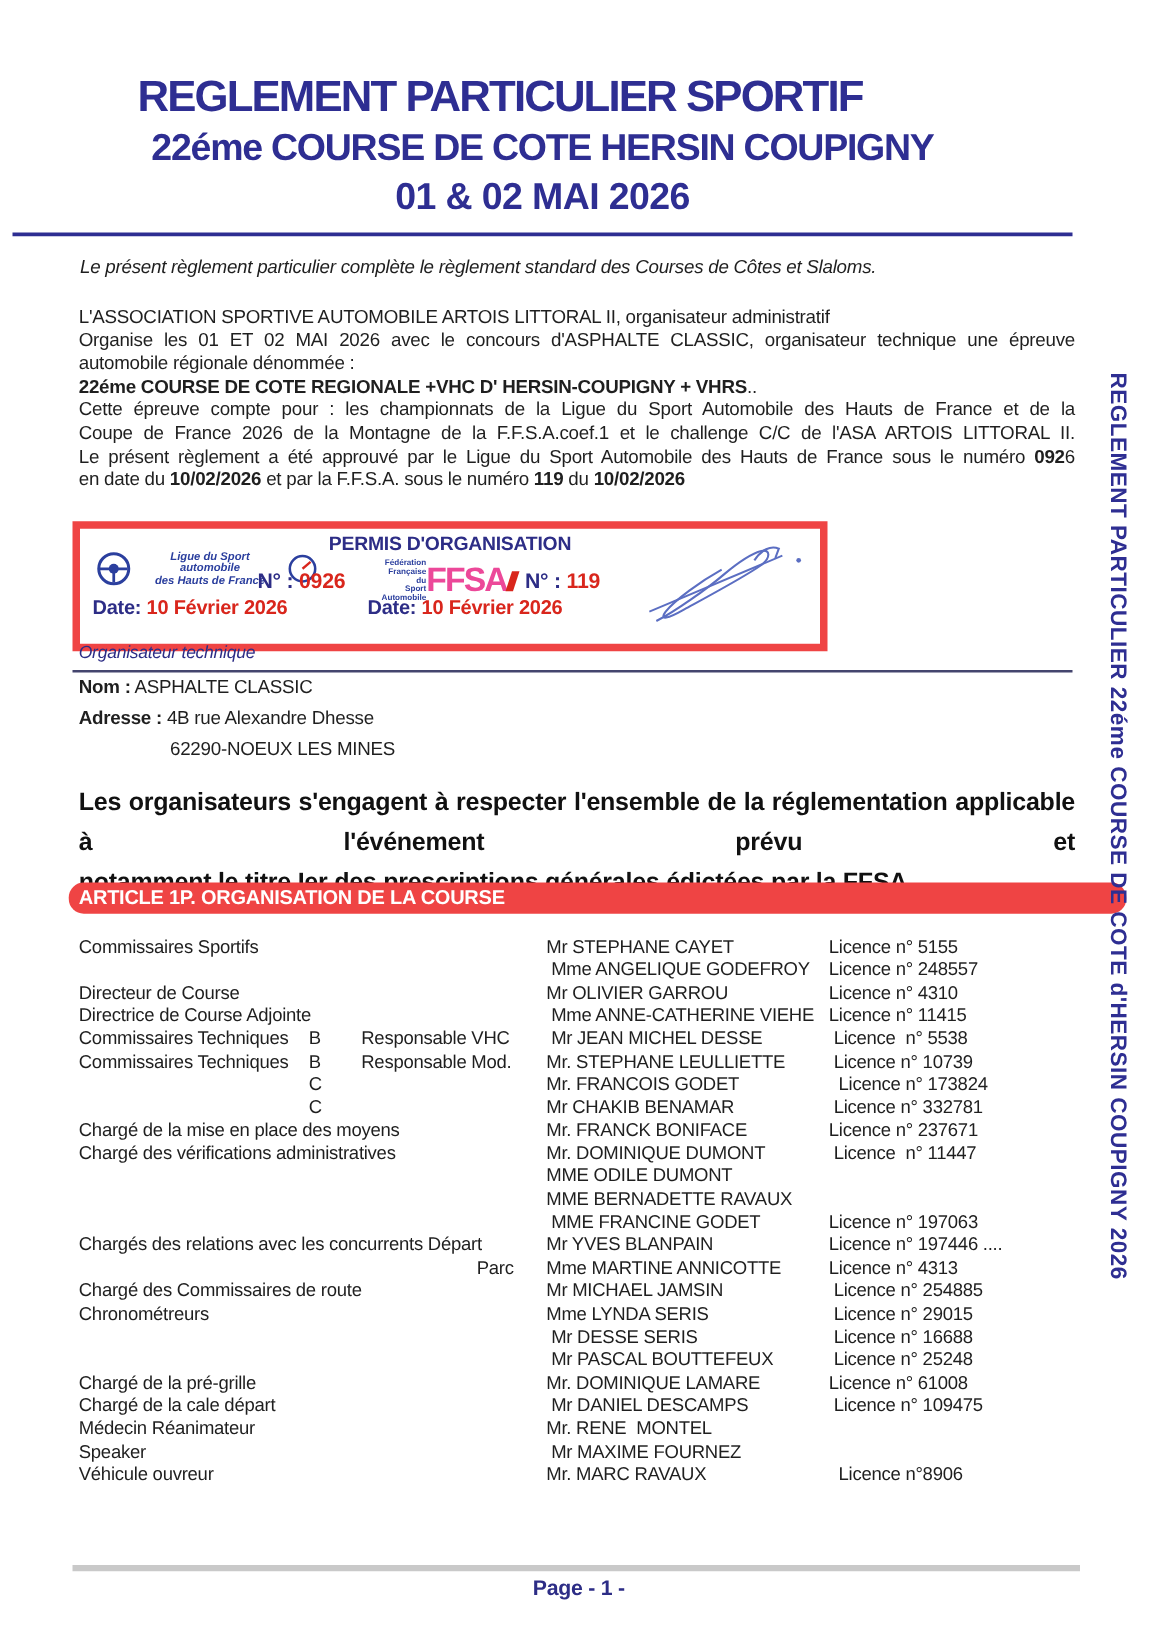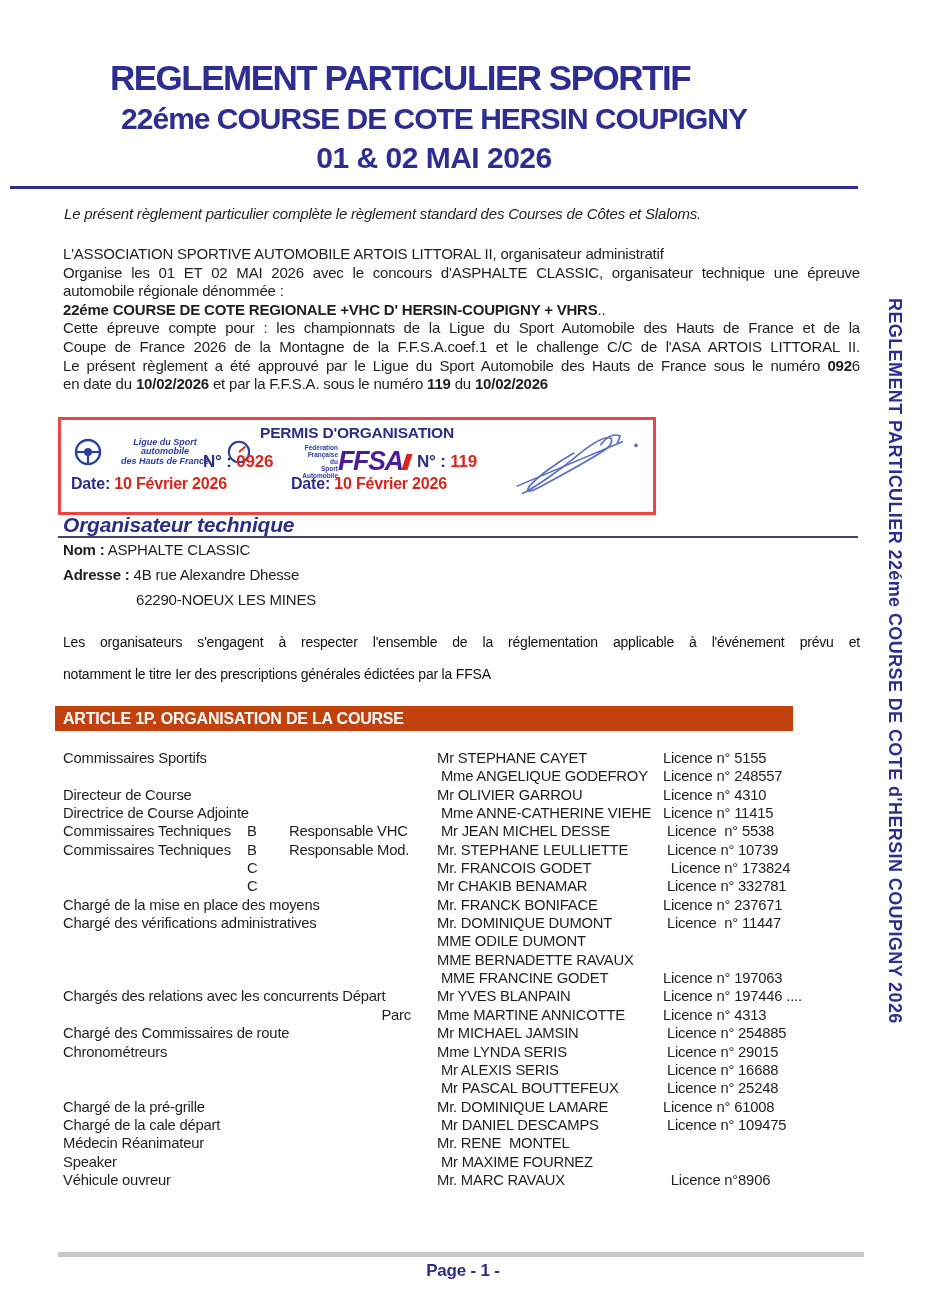--- a/index.html
+++ b/index.html
@@ -17,53 +17,53 @@
 
   .intro{position:absolute;left:64px;top:205px;font-size:15px;font-style:italic;}
 
   
   .para{position:absolute;left:63px;top:245px;width:797px;font-size:15px;line-height:18.6px;}
   .pline{min-height:18.6px;}
   .pline.just{text-align:justify;text-align-last:justify;}
   .b{font-weight:bold;}
 
   
-  .permit{position:absolute;left:58px;top:417px;width:592px;height:92px;border:3px solid #ef4444;}
+  .permit{position:absolute;left:58px;top:417px;width:592px;height:92px;border:6px solid #ef4444;}
   .p-title{position:absolute;left:0;top:4px;width:100%;text-align:center;
            color:#2d2d86;font-weight:bold;font-size:15.5px;}
   .ligue{position:absolute;left:12px;top:17px;display:flex;align-items:center;gap:16px;}
   .ligue-text{font-size:9px;font-weight:bold;font-style:italic;color:#2b3f9e;
               line-height:9.5px;text-align:center;width:92px;letter-spacing:0;}
   .no1{position:absolute;left:142px;top:32px;font-size:17px;font-weight:bold;color:#2d2d86;}
   .no2{position:absolute;left:356px;top:32px;font-size:17px;font-weight:bold;color:#2d2d86;}
   .redv{color:#d9261c;}
   .ffsa{position:absolute;left:237px;top:24px;display:flex;align-items:center;}
   .ffsa-small{font-size:6.5px;font-weight:bold;color:#2b3f9e;line-height:7px;
               text-align:right;width:40px;letter-spacing:0;}
-  .ffsa-big{font-size:27px;font-weight:bold;font-style:italic;color:#4c1d95;letter-spacing:-1.5px;}
+  .ffsa-big{font-size:27px;font-weight:bold;color:#ec4899;letter-spacing:-1.5px;}
   .ffsa-accent{display:inline-block;width:6px;height:16px;background:#d9261c;
                transform:skewX(-18deg);margin-left:1px;}
   .pdate{position:absolute;top:55px;font-size:16px;font-weight:bold;color:#2d2d86;}
   .pdate .redv{text-align:center;}
   .d1{left:10px;} .d2{left:230px;}
   .sig{position:absolute;right:4px;top:2px;}
 
   
   .org-head{position:absolute;left:63px;top:513px;color:#2d2d86;
-            font-weight:bold;font-style:italic;font-size:21px;}
+            font-weight:normal;font-style:italic;font-size:14px;}
   .org-rule{position:absolute;left:58px;top:536px;width:800px;height:2px;background:#44456e;}
   .org-line{position:absolute;left:63px;font-size:15px;white-space:pre;}
   .org-nom{top:541px;} .org-adr{top:566px;} .org-city{left:136px;top:591px;}
 
-  .eng{position:absolute;left:63px;top:626px;width:797px;font-weight:normal;
-       font-size:14px;line-height:32px;color:#111;}
+  .eng{position:absolute;left:63px;top:626px;width:797px;font-weight:bold;
+       font-size:20px;line-height:32px;color:#111;}
   .eline:first-child{text-align:justify;text-align-last:justify;}
 
   
-  .banner{position:absolute;left:55px;top:706px;width:738px;height:25px;background:#c2410c;}
+  .banner{position:absolute;left:55px;top:706px;width:846px;height:25px;background:#ef4444;border-radius:12px;}
   .banner span{display:block;color:#ffffff;font-weight:bold;font-size:16px;
                line-height:25px;padding-left:8px;letter-spacing:-0.2px;}
 
   
   .officials{position:absolute;left:63px;top:750px;width:800px;font-size:14.8px;}
   .orow{position:relative;height:18.35px;}
   .c-role{position:absolute;left:0;top:0;width:352px;white-space:pre;}
   .c-role .sub{position:absolute;left:184px;}
   .c-role .resp{position:absolute;left:226px;}
   .c-role .rright{position:absolute;right:4px;}
@@ -258,21 +258,21 @@
         <div class="c-name">Mr MICHAEL JAMSIN</div>
         <div class="c-lic"> Licence n° 254885</div>
       </div>
       <div class="orow">
         <div class="c-role"><span>Chronométreurs</span></div>
         <div class="c-name">Mme LYNDA SERIS</div>
         <div class="c-lic"> Licence n° 29015</div>
       </div>
       <div class="orow">
         <div class="c-role"><span></span></div>
-        <div class="c-name"> Mr ALEXIS SERIS</div>
+        <div class="c-name"> Mr DESSE SERIS</div>
         <div class="c-lic"> Licence n° 16688</div>
       </div>
       <div class="orow">
         <div class="c-role"><span></span></div>
         <div class="c-name"> Mr PASCAL BOUTTEFEUX</div>
         <div class="c-lic"> Licence n° 25248</div>
       </div>
       <div class="orow">
         <div class="c-role"><span>Chargé de la pré-grille</span></div>
         <div class="c-name">Mr. DOMINIQUE LAMARE</div>

